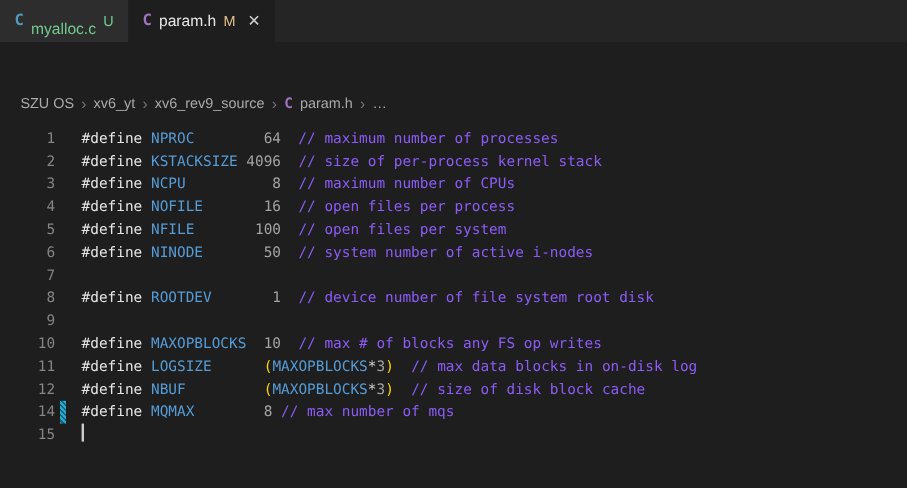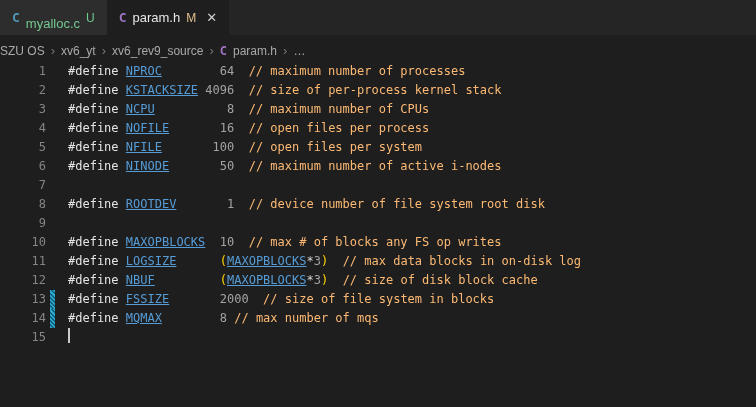--- a/index.html
+++ b/index.html
@@ -20,37 +20,37 @@
   .tab.active .tab-label { color:#e7e7e7; }
   .c-icon { font-family:"DejaVu Sans Mono", monospace; font-weight:bold; font-size:13px; }
   .c-icon.blue { color:#519aba; }
   .c-icon.purple { color:#a074c4; }
   .badge-u { color:#73c991; font-size:12px; }
   .badge-m { color:#e2c08d; font-size:12px; }
   .tab-close { color:#cfcfcf; font-size:13px; margin-left:4px; }
   .tabbar-filler { flex:1; background:#252526; }
 
   
-  .breadcrumbs { height:23px; display:flex; align-items:flex-end; 
-    background:#1e1e1e; font-size:12px; color:#a9a9a9; gap:6px; white-space:nowrap; }
+  .breadcrumbs { height:23px; display:flex; align-items:flex-start; padding-left:17px;
+    background:#1e1e1e; font-size:12px; color:#a9a9a9; gap:6px; white-space:nowrap;margin-top:44px; }
   .bc-sep { color:#767676; font-size:13px; }
   .bc-item { color:#a9a9a9; }
   .breadcrumbs .c-icon { font-size:12px; }
 
   
   .editor { padding-top:4px; font-family:"DejaVu Sans Mono", monospace; font-size:12px; }
   .line { display:flex; height:19px; line-height:19px; white-space:pre; }
   .ln { width:46px; flex:none; text-align:right; color:#858585; }
   .mod { width:5px; flex:none; margin-left:4px; }
   .mod.on { background:repeating-linear-gradient(45deg,#2aa7cc 0 1.5px,#11627c 1.5px 3px); }
   .code { margin-left:13px; color:#d4d4d4; }
   .tk-d { color:#e5e5e5; }
-  .tk-m { color:#569cd6;text-decoration:underline; }
+  .tk-m { color:#569cd6; }
   .tk-n { color:#a3a3a3; }
-  .tk-c { color:#fdba74; }
+  .tk-c { color:#8b5cf6; }
   .tk-p { color:#ffd700; }
   .tk-o { color:#d4d4d4; }
   .tk-t { color:#d4d4d4; }
   .cursor { display:inline-block; width:2px; height:15px; background:#cccccc; vertical-align:-2px; }
 </style>
 </head>
 <body>
 
 <div class="screen">
 
@@ -81,25 +81,24 @@
     <span class="bc-sep">›</span>
     <span class="bc-item">…</span>
   </div>
 
   <div class="editor">
       <div class="line"><div class="ln">1</div><div class="mod"></div><div class="code"><span class="tk-d">#define</span><span class="tk-t"> </span><span class="tk-m">NPROC</span><span class="tk-t">        </span><span class="tk-n">64</span><span class="tk-t">  </span><span class="tk-c">// maximum number of processes</span></div></div>
       <div class="line"><div class="ln">2</div><div class="mod"></div><div class="code"><span class="tk-d">#define</span><span class="tk-t"> </span><span class="tk-m">KSTACKSIZE</span><span class="tk-t"> </span><span class="tk-n">4096</span><span class="tk-t">  </span><span class="tk-c">// size of per-process kernel stack</span></div></div>
       <div class="line"><div class="ln">3</div><div class="mod"></div><div class="code"><span class="tk-d">#define</span><span class="tk-t"> </span><span class="tk-m">NCPU</span><span class="tk-t">          </span><span class="tk-n">8</span><span class="tk-t">  </span><span class="tk-c">// maximum number of CPUs</span></div></div>
       <div class="line"><div class="ln">4</div><div class="mod"></div><div class="code"><span class="tk-d">#define</span><span class="tk-t"> </span><span class="tk-m">NOFILE</span><span class="tk-t">       </span><span class="tk-n">16</span><span class="tk-t">  </span><span class="tk-c">// open files per process</span></div></div>
       <div class="line"><div class="ln">5</div><div class="mod"></div><div class="code"><span class="tk-d">#define</span><span class="tk-t"> </span><span class="tk-m">NFILE</span><span class="tk-t">       </span><span class="tk-n">100</span><span class="tk-t">  </span><span class="tk-c">// open files per system</span></div></div>
-      <div class="line"><div class="ln">6</div><div class="mod"></div><div class="code"><span class="tk-d">#define</span><span class="tk-t"> </span><span class="tk-m">NINODE</span><span class="tk-t">       </span><span class="tk-n">50</span><span class="tk-t">  </span><span class="tk-c">// maximum number of active i-nodes</span></div></div>
+      <div class="line"><div class="ln">6</div><div class="mod"></div><div class="code"><span class="tk-d">#define</span><span class="tk-t"> </span><span class="tk-m">NINODE</span><span class="tk-t">       </span><span class="tk-n">50</span><span class="tk-t">  </span><span class="tk-c">// system number of active i-nodes</span></div></div>
       <div class="line"><div class="ln">7</div><div class="mod"></div></div>
       <div class="line"><div class="ln">8</div><div class="mod"></div><div class="code"><span class="tk-d">#define</span><span class="tk-t"> </span><span class="tk-m">ROOTDEV</span><span class="tk-t">       </span><span class="tk-n">1</span><span class="tk-t">  </span><span class="tk-c">// device number of file system root disk</span></div></div>
       <div class="line"><div class="ln">9</div><div class="mod"></div></div>
       <div class="line"><div class="ln">10</div><div class="mod"></div><div class="code"><span class="tk-d">#define</span><span class="tk-t"> </span><span class="tk-m">MAXOPBLOCKS</span><span class="tk-t">  </span><span class="tk-n">10</span><span class="tk-t">  </span><span class="tk-c">// max # of blocks any FS op writes</span></div></div>
       <div class="line"><div class="ln">11</div><div class="mod"></div><div class="code"><span class="tk-d">#define</span><span class="tk-t"> </span><span class="tk-m">LOGSIZE</span><span class="tk-t">      </span><span class="tk-p">(</span><span class="tk-m">MAXOPBLOCKS</span><span class="tk-o">*</span><span class="tk-n">3</span><span class="tk-p">)</span><span class="tk-t">  </span><span class="tk-c">// max data blocks in on-disk log</span></div></div>
       <div class="line"><div class="ln">12</div><div class="mod"></div><div class="code"><span class="tk-d">#define</span><span class="tk-t"> </span><span class="tk-m">NBUF</span><span class="tk-t">         </span><span class="tk-p">(</span><span class="tk-m">MAXOPBLOCKS</span><span class="tk-o">*</span><span class="tk-n">3</span><span class="tk-p">)</span><span class="tk-t">  </span><span class="tk-c">// size of disk block cache</span></div></div>
-      <div class="line"><div class="ln">13</div><div class="mod on"></div><div class="code"><span class="tk-d">#define</span><span class="tk-t"> </span><span class="tk-m">FSSIZE</span><span class="tk-t">       </span><span class="tk-n">2000</span><span class="tk-t">  </span><span class="tk-c">// size of file system in blocks</span></div></div>
       <div class="line"><div class="ln">14</div><div class="mod on"></div><div class="code"><span class="tk-d">#define</span><span class="tk-t"> </span><span class="tk-m">MQMAX</span><span class="tk-t">        </span><span class="tk-n">8</span><span class="tk-t"> </span><span class="tk-c">// max number of mqs</span></div></div>
       <div class="line"><div class="ln">15</div><div class="mod"></div><div class="code"><span class="cursor"></span></div></div>
     </div>
 
 </div>
 
 </body></html>

